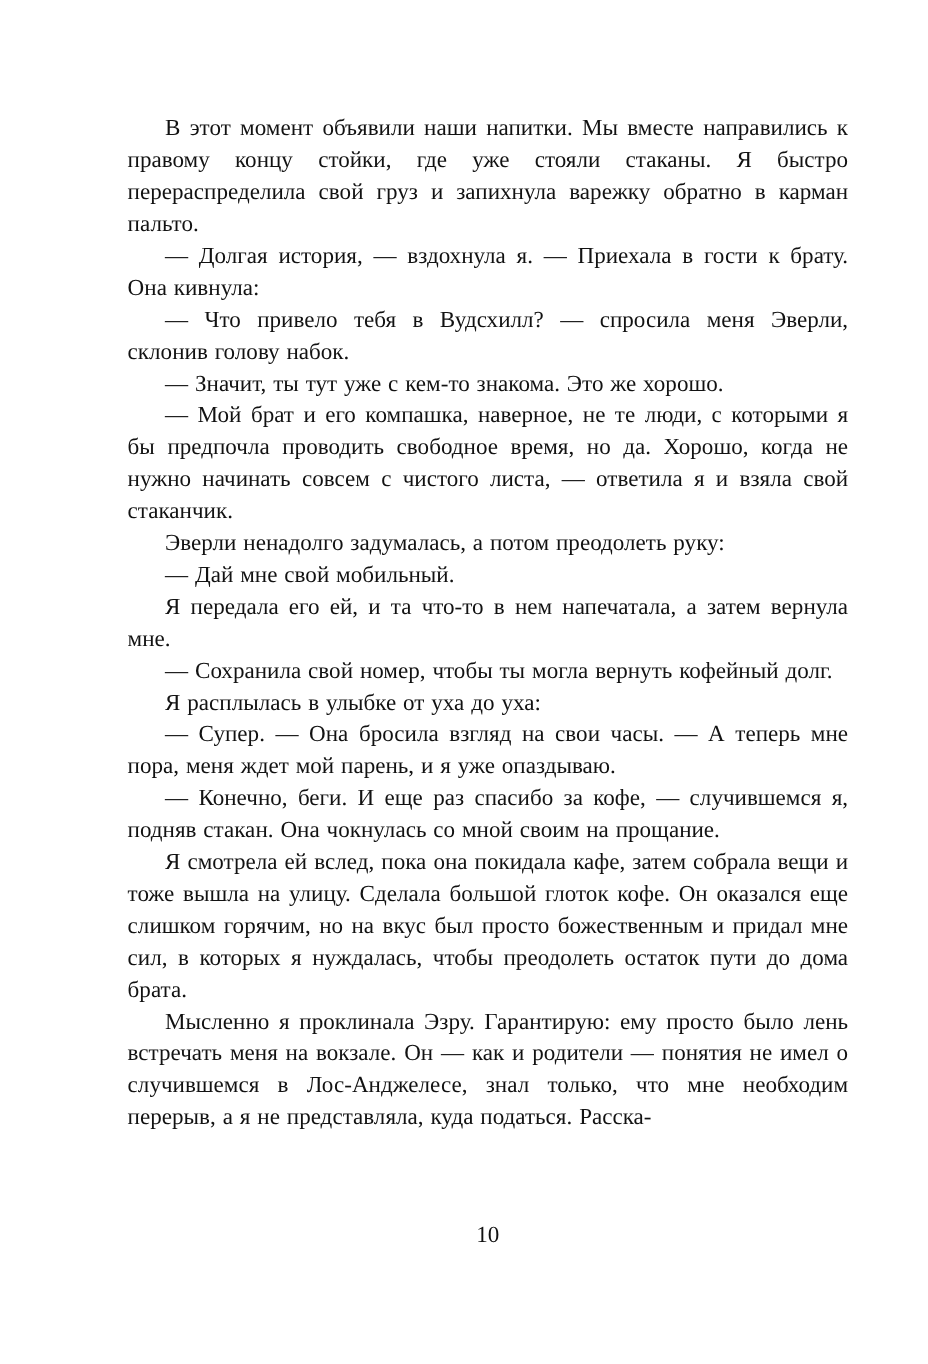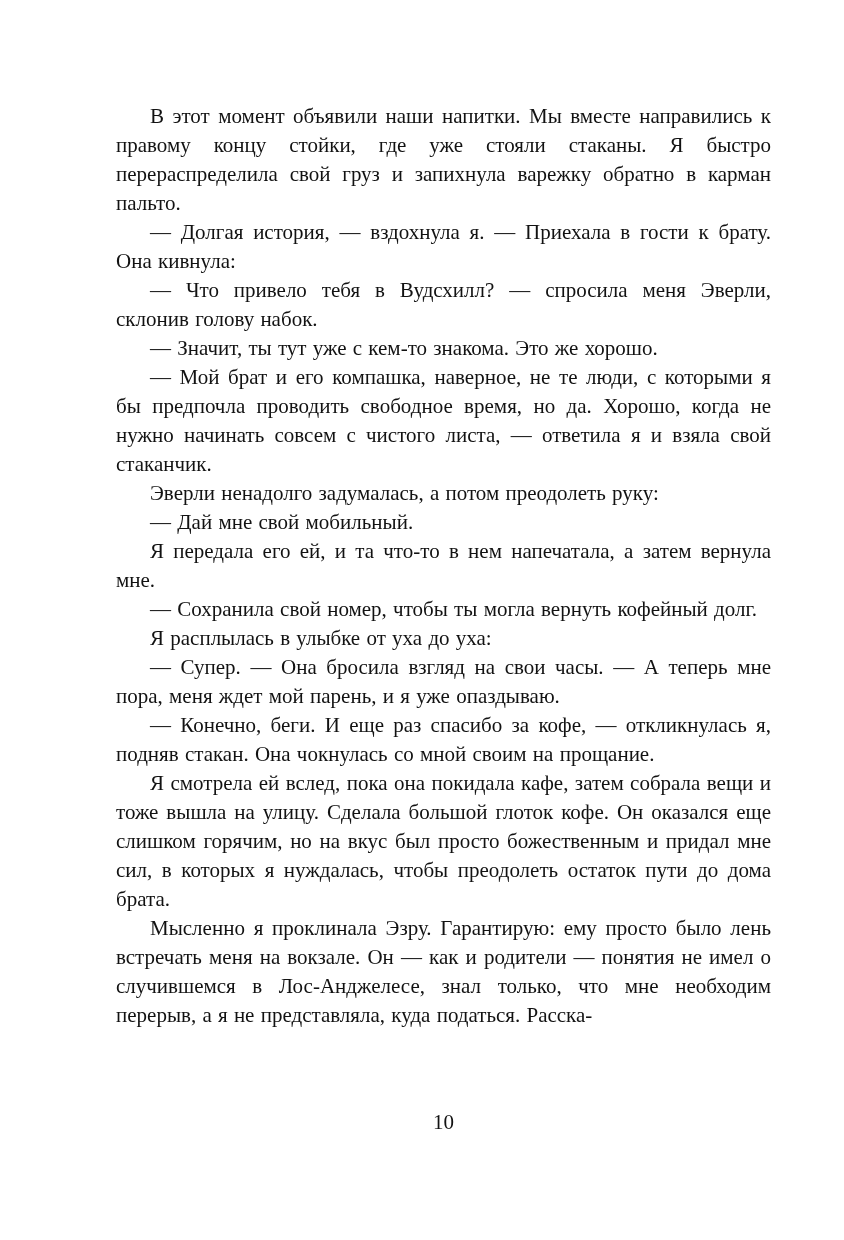--- a/index.html
+++ b/index.html
@@ -51,18 +51,18 @@
     <p>— Долгая история, — вздохнула я. — Приехала в гости к брату. Она кивнула:</p>
     <p>— Что привело тебя в Вудсхилл? — спросила меня Эверли, склонив голову набок.</p>
     <p>— Значит, ты тут уже с кем-то знакома. Это же хорошо.</p>
     <p>— Мой брат и его компашка, наверное, не те люди, с которыми я бы предпочла проводить свободное время, но да. Хорошо, когда не нужно начинать совсем с чистого листа, — ответила я и взяла свой стаканчик.</p>
     <p>Эверли ненадолго задумалась, а потом преодолеть руку:</p>
     <p>— Дай мне свой мобильный.</p>
     <p>Я передала его ей, и та что-то в нем напечатала, а затем вернула мне.</p>
     <p>— Сохранила свой номер, чтобы ты могла вернуть кофейный долг.</p>
     <p>Я расплылась в улыбке от уха до уха:</p>
     <p>— Супер. — Она бросила взгляд на свои часы. — А теперь мне пора, меня ждет мой парень, и я уже опаздываю.</p>
-    <p>— Конечно, беги. И еще раз спасибо за кофе, — откликнулась я, подняв стакан. Она чокнулась со мной своим на прощание.</p>
+    <p>— Конечно, беги. И еще раз спасибо за кофе, — случившемся я, подняв стакан. Она чокнулась со мной своим на прощание.</p>
     <p>Я смотрела ей вслед, пока она покидала кафе, затем собрала вещи и тоже вышла на улицу. Сделала большой глоток кофе. Он оказался еще слишком горячим, но на вкус был просто божественным и придал мне сил, в которых я нуждалась, чтобы преодолеть остаток пути до дома брата.</p>
     <p>Мысленно я проклинала Эзру. Гарантирую: ему просто было лень встречать меня на вокзале. Он — как и родители — понятия не имел о случившемся в Лос-Анджелесе, знал только, что мне необходим перерыв, а я не представляла, куда податься. Расска-</p>
   </div>
   <div class="page-number">10</div>
 </div>
 
 </body></html>

